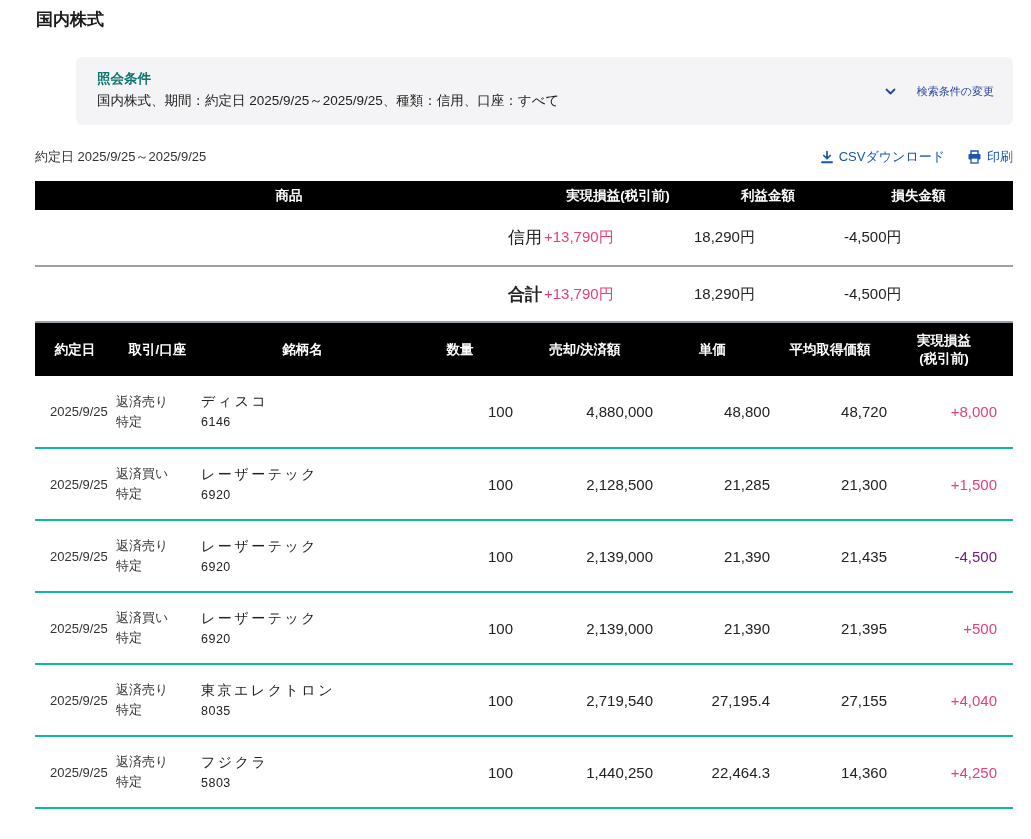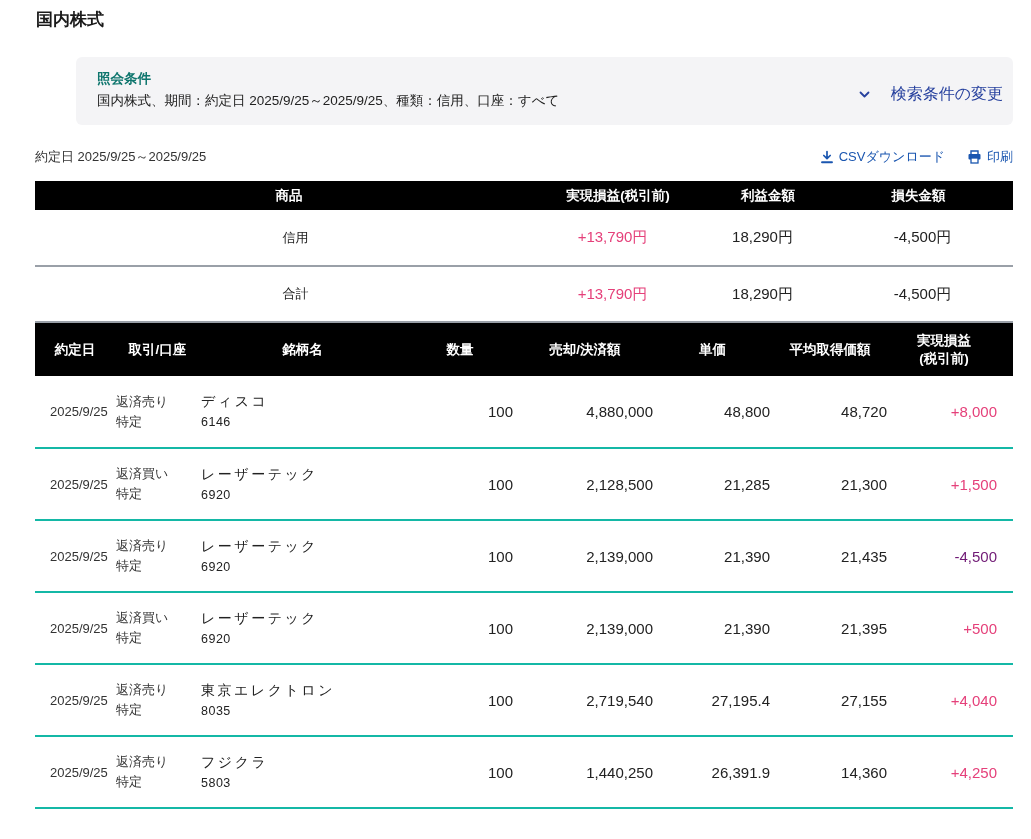--- a/index.html
+++ b/index.html
@@ -23,23 +23,23 @@
     position: relative;
     margin: 26px 18px 0 76px;
     width: 937px; height: 68px;
     background: #f4f4f6;
     border-radius: 6px;
     padding: 12px 20px 12px 21px;
   }
   .query-panel .heading { font-size: 13.5px; font-weight: 700; color: #0f766e; line-height: 20px; }
   .query-panel .condition { font-size: 13.5px; color: #222; line-height: 23px; }
   .search-change-link {
-    position: absolute; right: 10px; top: 27px;
+    position: absolute; right: 19px; top: 27px;
     display: flex; align-items: center; gap: 20px;
-    font-size: 16px; color: #27419e; cursor: pointer;
+    font-size: 11px; color: #27419e; cursor: pointer;
     text-decoration: none;
   }
   .search-change-link svg { display: block; }
 
   
   .toolbar {
     margin: 23px 18px 0 35px;
     display: flex; justify-content: space-between; align-items: center;
     height: 18px;
   }
@@ -60,24 +60,24 @@
 
   
   .summary-table { margin-top: 15px; }
   .summary-table th { height: 29px; font-size: 13.5px; }
   .summary-table col.c-product { width: 508px; }
   .summary-table col.c-pl      { width: 150px; }
   .summary-table col.c-profit  { width: 150px; }
   .summary-table col.c-loss    { width: 170px; }
   .summary-table th.h-loss, .summary-table td.v-loss { padding-right: 20px; }
   .summary-table td { height: 56px; font-size: 15px; vertical-align: middle; }
-  .summary-table td.v-product { text-align: center; padding-left: 14px; font-size: 13px; }
-  .summary-table td.num { text-align: center; padding-right: 12px; }
+  .summary-table td.v-product { text-align: right; padding-left: 14px; font-size: 17px; }
+  .summary-table td.num { text-align: left; padding-right: 12px; }
   .summary-table tbody tr { border-bottom: 2px solid #9aa0a8; }
-  .summary-table tr.total td.v-product { font-weight: 400; }
+  .summary-table tr.total td.v-product { font-weight: 700; }
 
   
   .count-text { margin: 9px 0 5px 35px; font-size: 12px; color: #333; line-height: 14px; }
 
   
   .detail-table th { height: 53px; font-size: 13.5px; line-height: 18px; }
   .detail-table th.h-pl { white-space: pre-line; padding-right: 16px; }
   .detail-table col.c-date   { width: 80px; }
   .detail-table col.c-trade  { width: 85px; }
   .detail-table col.c-name   { width: 205px; }
@@ -300,21 +300,21 @@
           <td class="v-trade">
             <div>返済売り</div>
             <div>特定</div>
           </td>
           <td class="v-name">
             <div class="stock-name">フジクラ</div>
             <div class="stock-code">5803</div>
           </td>
           <td class="num v-qty">100</td>
           <td class="num v-amount">1,440,250</td>
-          <td class="num v-price">26,391.9</td>
+          <td class="num v-price">22,464.3</td>
           <td class="num v-avg">14,360</td>
           <td class="num v-pl pos">+4,250</td>
         </tr>
 
     </tbody>
   </table>
 
 </div>
 
 </body></html>

